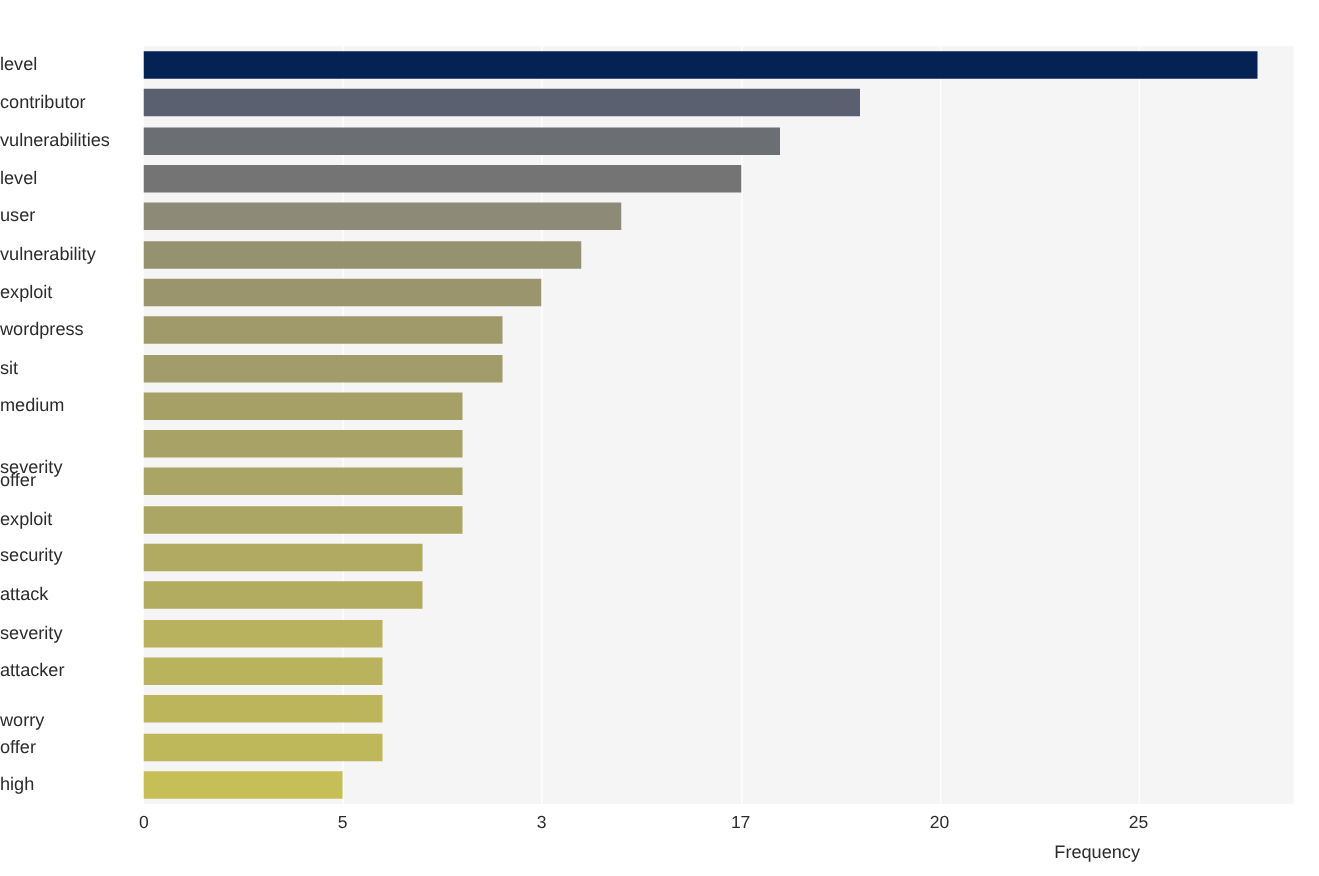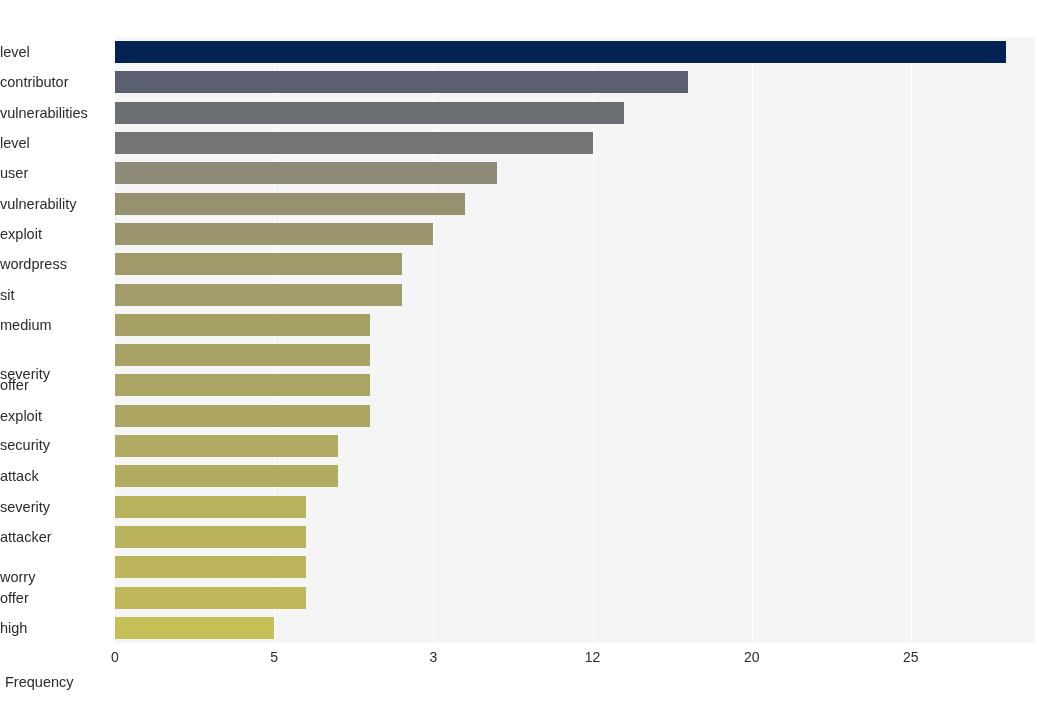--- a/index.html
+++ b/index.html
@@ -91,24 +91,24 @@
   .xtick-label {
     position: absolute;
     top: 6px;
     transform: translateX(-50%);
     font-size: 14px;
     color: #2b2b2b;
     white-space: nowrap;
   }
   #x-axis-title {
     position: absolute;
-    left: 5px;
+    left: 16px;
     top: 674px;
     width: 896px;
-    text-align: left;
+    text-align: right;
     font-size: 14.5px;
     color: #2b2b2b;
   }
 </style>
 </head>
 <body>
 
 <div id="figure">
 
 
@@ -160,20 +160,20 @@
       <div class="bar" title="attacker: 6" style="width: 191.003px; top: 488.95px; background: rgb(186, 179, 93);"></div>
       <div class="bar" title="worry: 6" style="width: 191.003px; top: 519.25px; background: rgb(188, 181, 92);"></div>
       <div class="bar" title="offer: 6" style="width: 191.003px; top: 549.55px; background: rgb(191, 184, 91);"></div>
       <div class="bar" title="high: 5" style="width: 159.17px; top: 579.85px; background: rgb(198, 190, 87);"></div>
     </div>
 
   <div id="x-axis">
       <div class="xtick-label" style="left: 0px;">0</div>
       <div class="xtick-label" style="left: 159.17px;">5</div>
       <div class="xtick-label" style="left: 318.339px;">3</div>
-      <div class="xtick-label" style="left: 477.509px;">12</div>
+      <div class="xtick-label" style="left: 477.509px;">17</div>
       <div class="xtick-label" style="left: 636.678px;">20</div>
       <div class="xtick-label" style="left: 795.848px;">25</div>
     </div>
 
   <div id="x-axis-title">Frequency</div>
 
 </div>
 
 </body></html>

